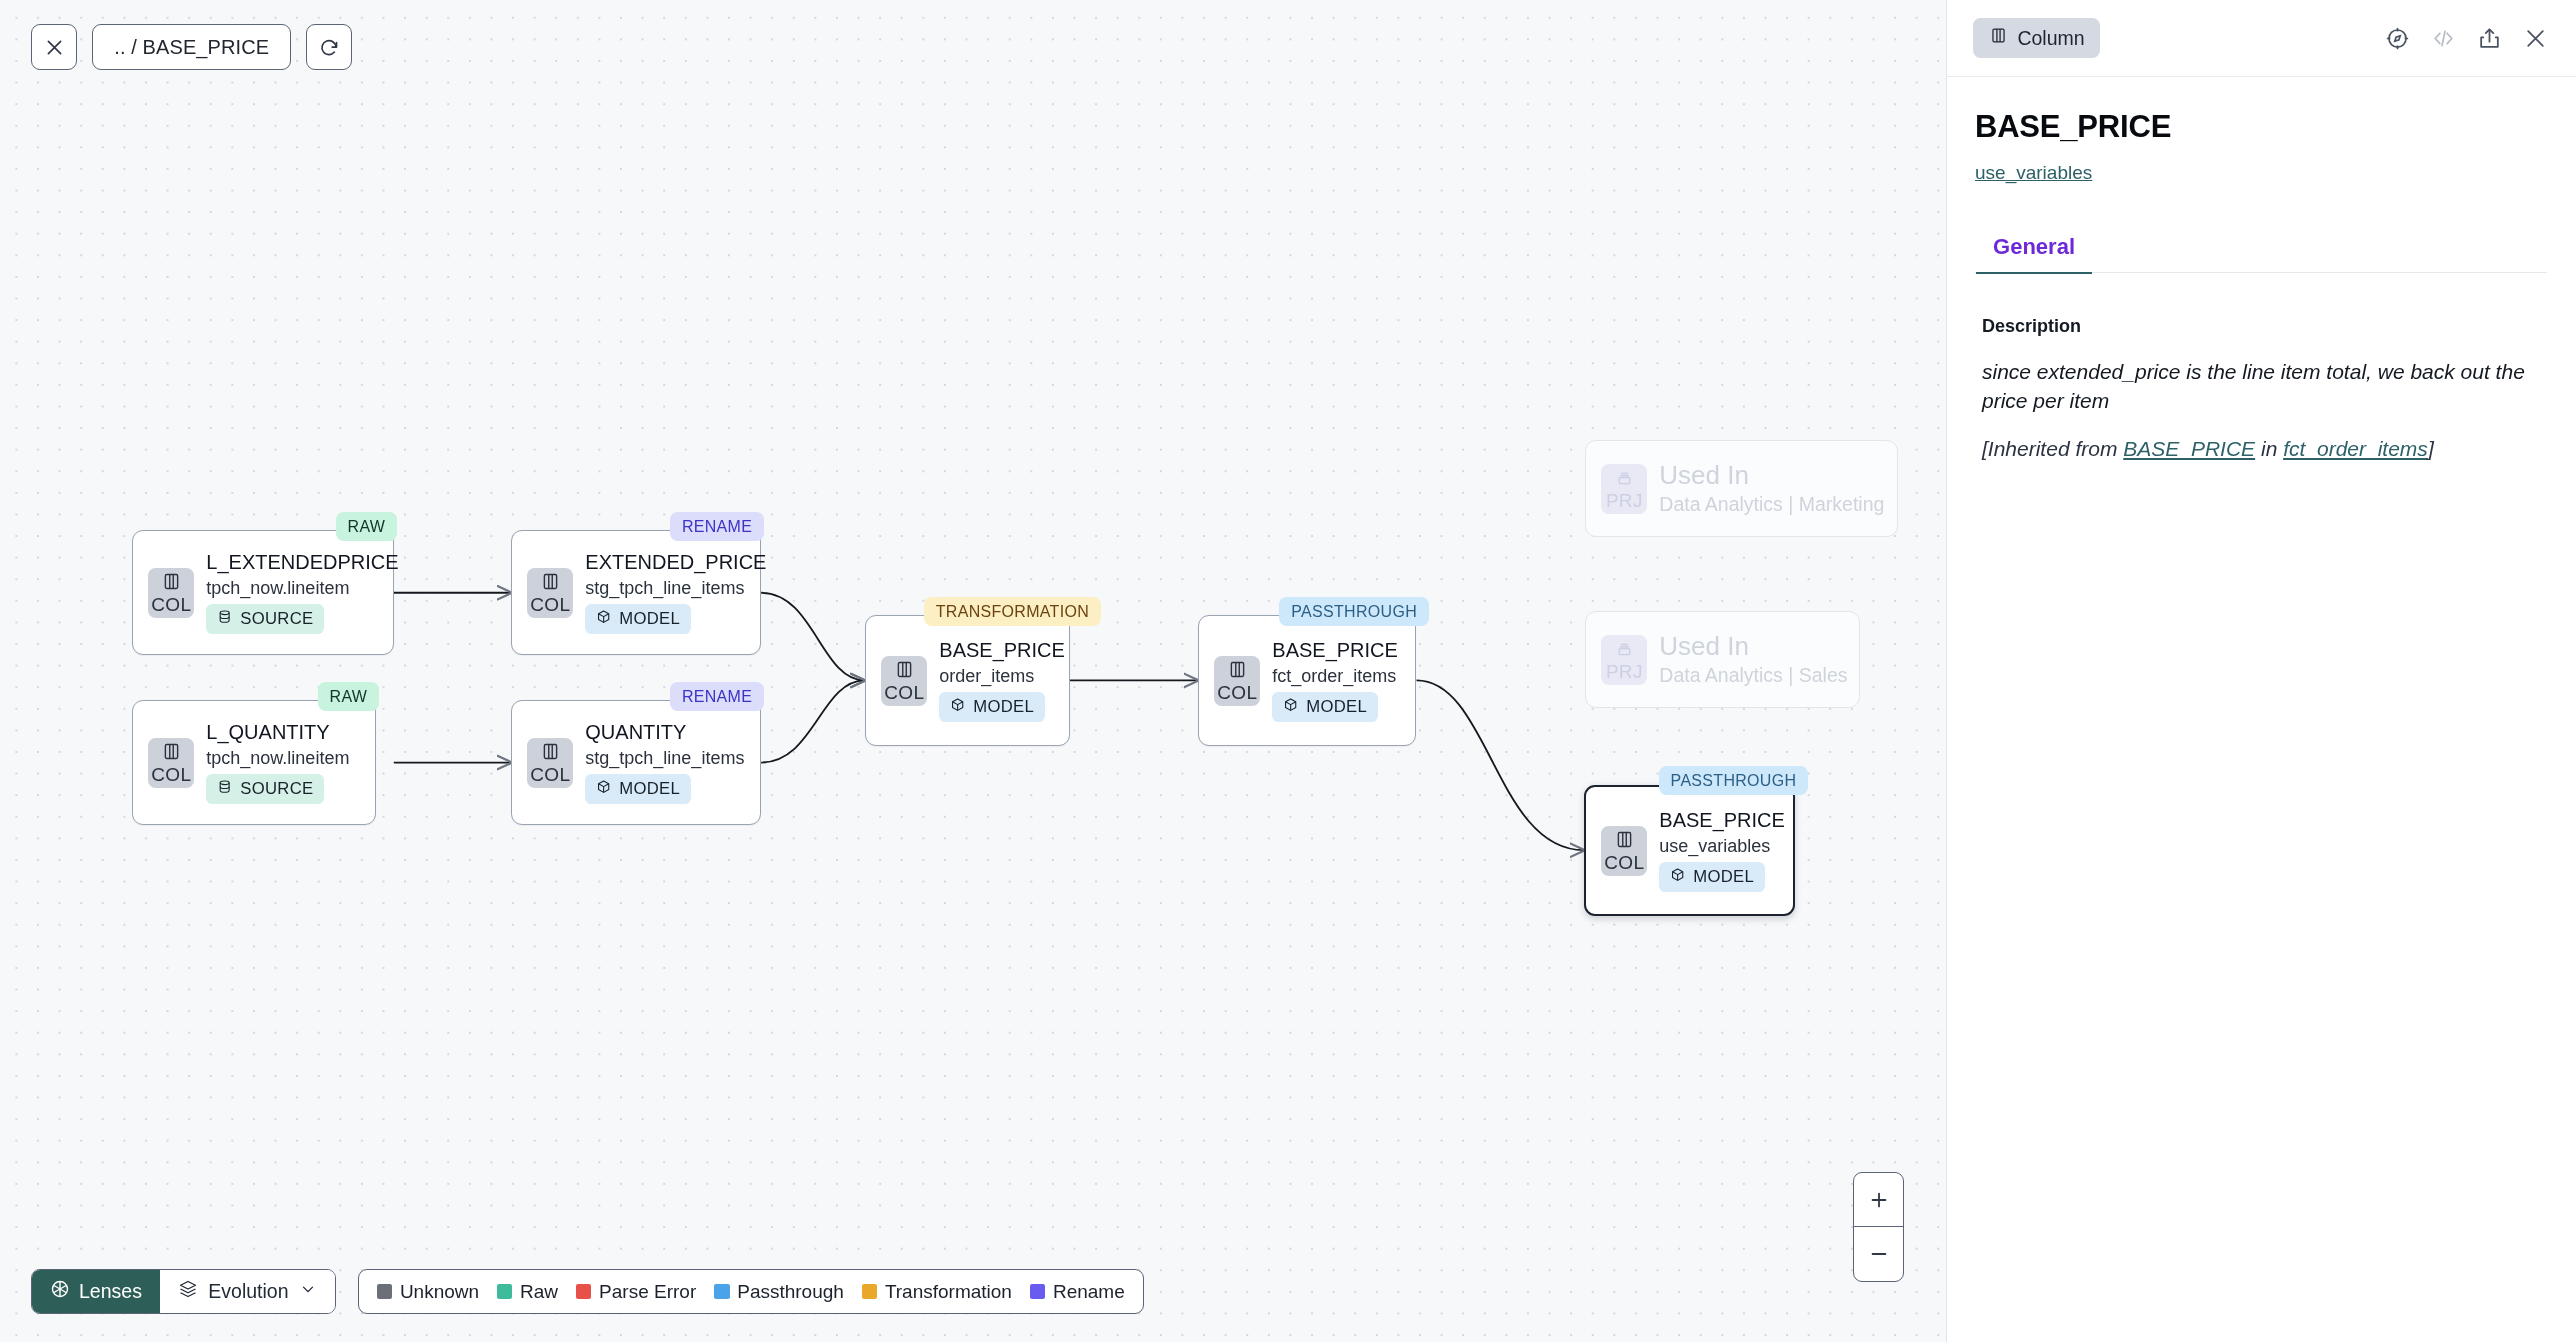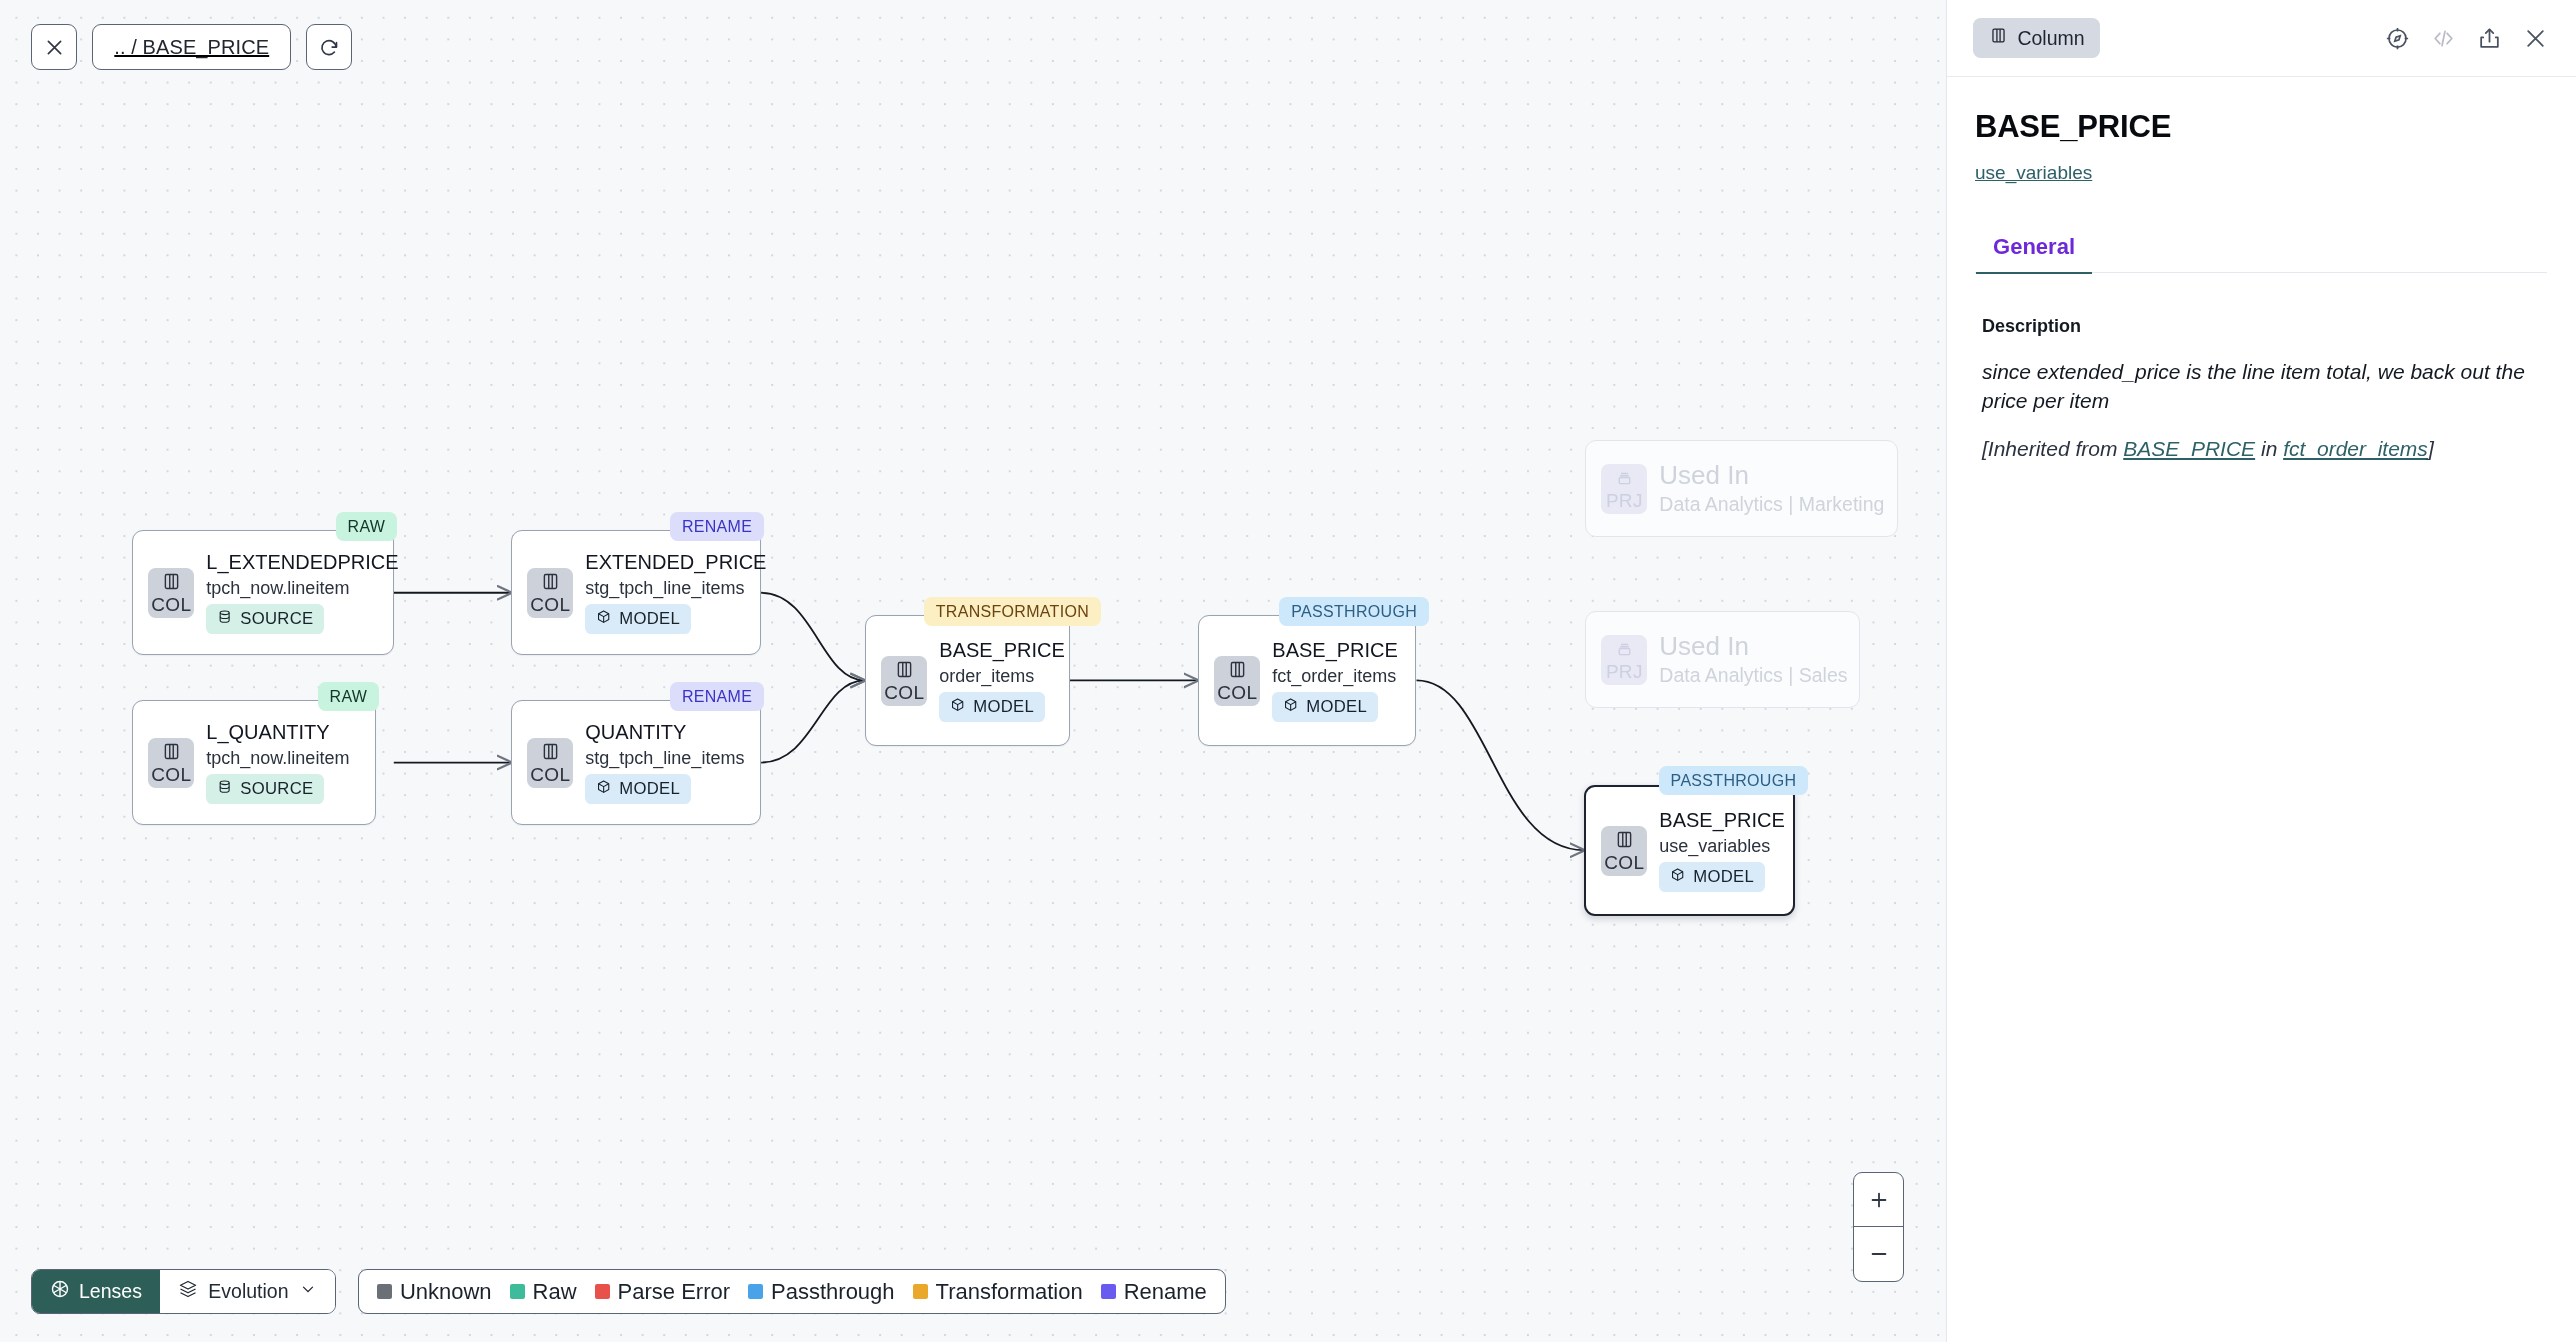--- a/index.html
+++ b/index.html
@@ -15,21 +15,21 @@
     position: relative;
     width: 1946px; height: 1343px;
     background-color: #f6f8fa;
     background-image: radial-gradient(circle, #d3d8e0 1.1px, transparent 1.2px);
     background-size: 21.6px 21.6px;
     background-position: 5.6px 7px;
     overflow: hidden;
   }
 
   
-  .top-tools { position: absolute; top: 24px; left: 31px; display: flex; align-items: center; gap: 15.3px; z-index: 40; text-decoration: underline; }
+  .top-tools { position: absolute; top: 24px; left: 31px; display: flex; align-items: center; gap: 15.3px; z-index: 40; }
   .tbtn {
     background: #fff; border: 1.3px solid #5a6475; border-radius: 9px;
     height: 46px; display: flex; align-items: center; justify-content: center;
     color: #2f3744; cursor: pointer;
   }
   .tbtn.square { width: 46px; }
   .tbtn.crumb { padding: 0 21px; font-size: 20px; color: #22272f; letter-spacing: 0.1px; }
   .tbtn svg { display: block; }
 
   
@@ -88,21 +88,21 @@
     padding: 0 18px; font-size: 19.5px; cursor: pointer;
   }
   .evo-btn {
     background: #fff; color: #222a36; display: flex; align-items: center; gap: 10.4px;
     padding: 0 18px; font-size: 19.5px; cursor: pointer;
   }
   .legend {
     display: flex; align-items: center; gap: 18px; height: 45px;
     background: #fff; border: 1.2px solid #5a6475; border-radius: 9px; padding: 0 18px;
   }
-  .legend-item { display: flex; align-items: center; gap: 7.7px; font-size: 22px; color: #1c222c; white-space: nowrap; }
+  .legend-item { display: flex; align-items: center; gap: 7.7px; font-size: 19px; color: #1c222c; white-space: nowrap; }
   .sw { width: 15.3px; height: 15.3px; border-radius: 2.1px; flex: none; }
 
   
   .zoomctl {
     position: absolute; right: 42px; bottom: 61px; width: 51px;
     background: #fff; border: 1.3px solid #5a6475; border-radius: 9px;
     display: flex; flex-direction: column; z-index: 40; overflow: hidden;
   }
   .zoomctl div {
     height: 54px; display: flex; align-items: center; justify-content: center;

